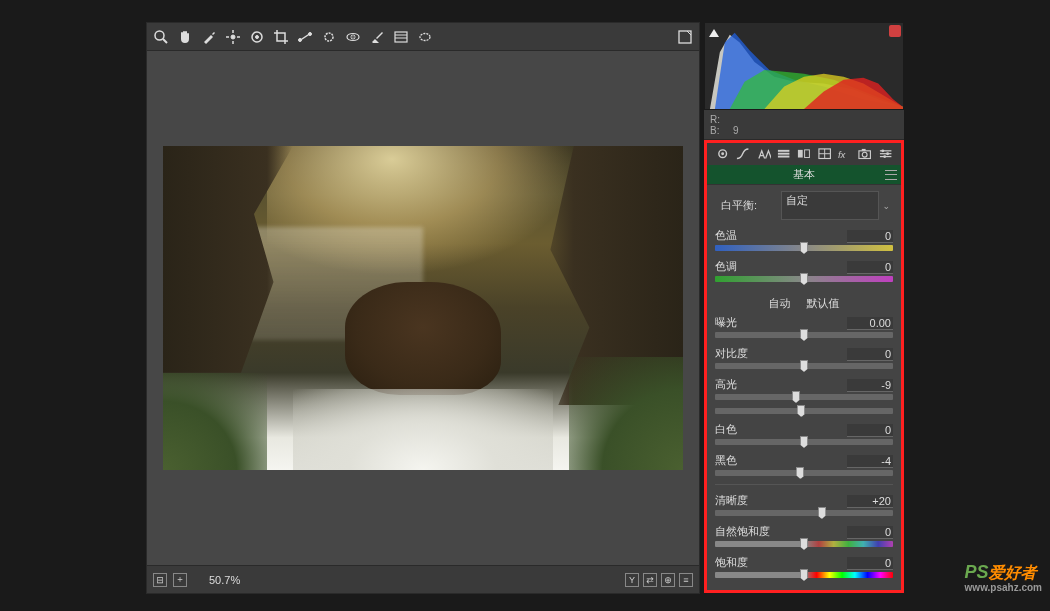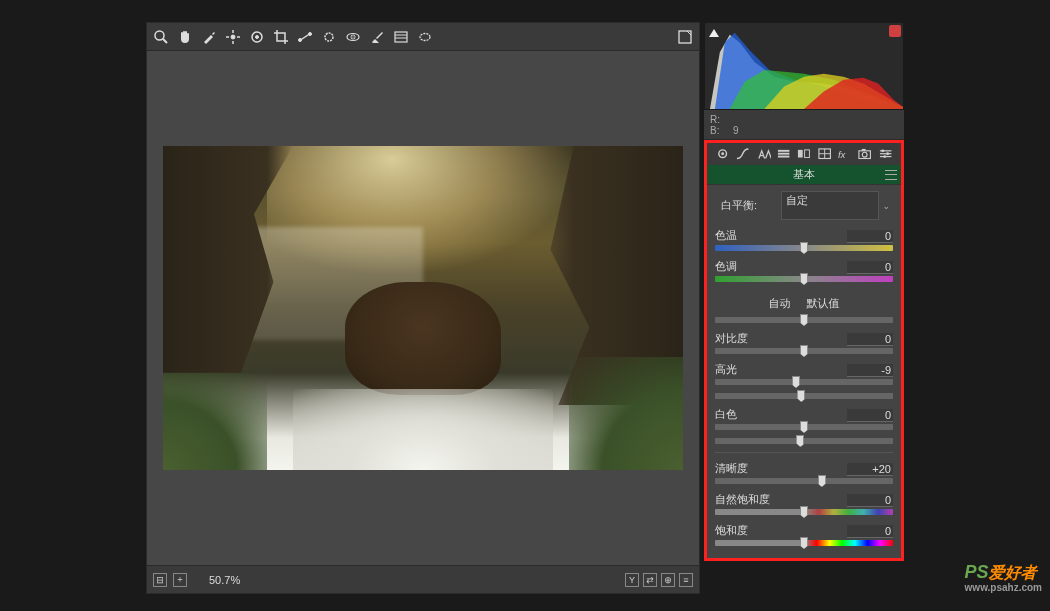--- a/index.html
+++ b/index.html
@@ -313,20 +313,24 @@
               <div class="slider-thumb" style="left:50%"></div>
             </div>
         </div>
 
         <div class="auto-row">
           <span>自动</span>
           <span>默认值</span>
         </div>
 
         <div class="slider-row">
+          <div class="slider-head">
+              <span class="slider-label">曝光</span>
+              <span class="slider-value">0.00</span>
+            </div>
           <div class="slider-track track-gray">
               <div class="slider-thumb" style="left:50%"></div>
             </div>
         </div>
         <div class="slider-row">
           <div class="slider-head">
               <span class="slider-label">对比度</span>
               <span class="slider-value">0</span>
             </div>
           <div class="slider-track track-gray">
@@ -350,20 +354,24 @@
         <div class="slider-row">
           <div class="slider-head">
               <span class="slider-label">白色</span>
               <span class="slider-value">0</span>
             </div>
           <div class="slider-track track-gray">
               <div class="slider-thumb" style="left:50%"></div>
             </div>
         </div>
         <div class="slider-row">
+          <div class="slider-head">
+              <span class="slider-label">黑色</span>
+              <span class="slider-value">-4</span>
+            </div>
           <div class="slider-track track-gray">
               <div class="slider-thumb" style="left:48%"></div>
             </div>
         </div>
 
         <div class="divider"></div>
 
         <div class="slider-row">
           <div class="slider-head">
               <span class="slider-label">清晰度</span>

